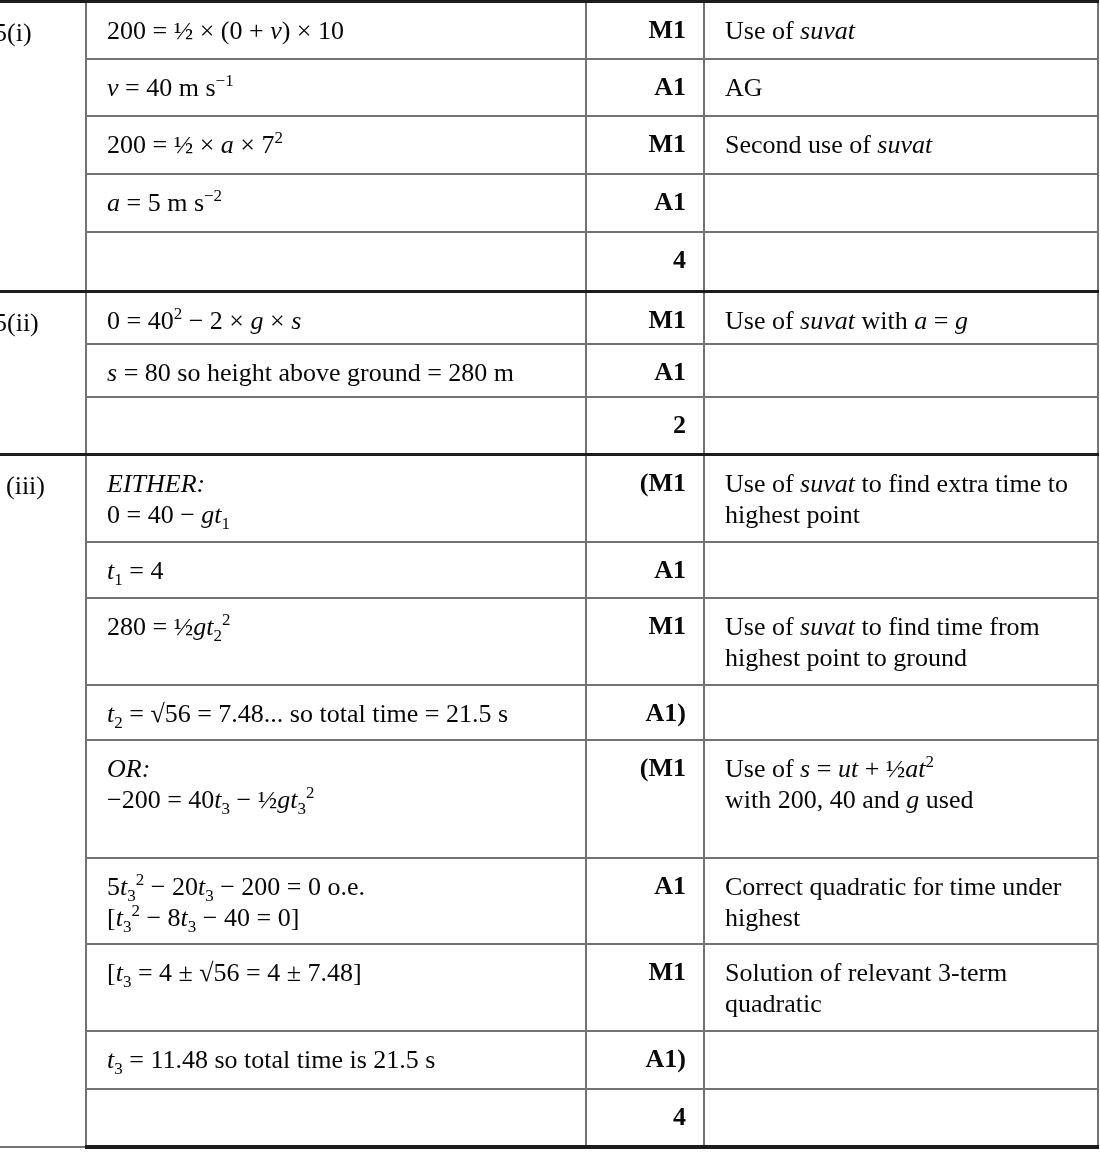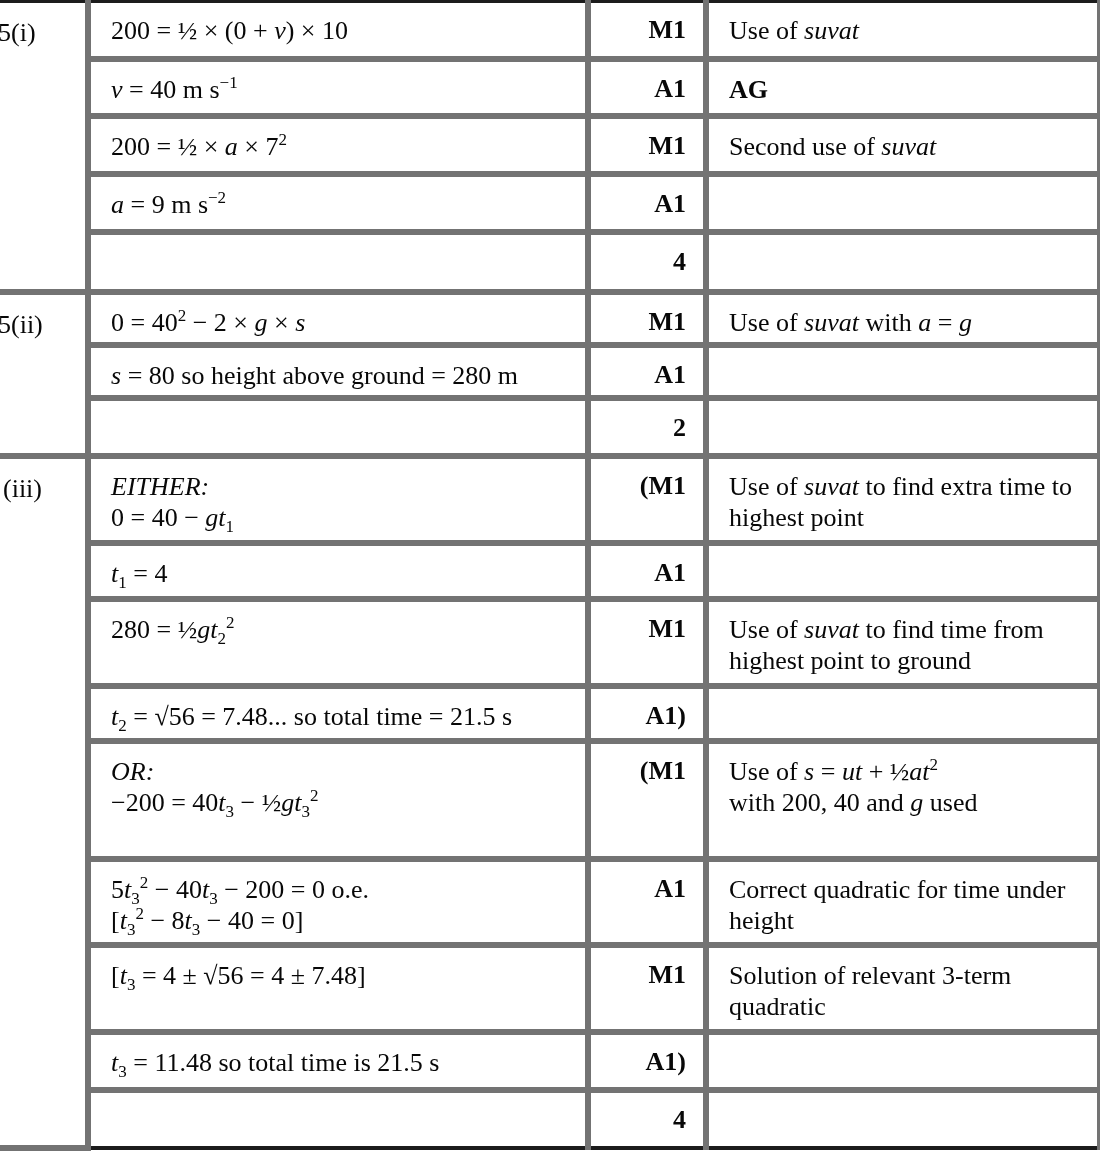--- a/index.html
+++ b/index.html
@@ -13,41 +13,41 @@
   }
   table.ms {
     position:absolute; left:-8px; top:0;
     border-collapse:collapse;
     table-layout:fixed;
     width:1105px;
     font-size:26px;
     color:#080808;
   }
   td {
-    border:6px solid #737373;
+    border:2px solid #737373;
     vertical-align:top;
     padding:12px 6px 4px 12px;
     overflow:visible;
   }
   tr.section-start td { border-top:3px solid #1c1c1c; }
   tr.table-end td { border-bottom:4px solid #1c1c1c; }
   td.label-cell { padding-left:0; padding-top:15px; }
   td.label-cell .qlabel { white-space:nowrap; }
-  td.label-cell .qlabel.indent { margin-left:5px; }
+  td.label-cell .qlabel.indent { margin-left:12px; }
   td.working-cell { padding-left:20px; }
   td.comment-cell { padding-left:20px; }
   td.mark-cell {
     text-align:right;
     padding-right:17px;
     font-weight:bold;
     white-space:nowrap;
   }
   .line { line-height:31px; white-space:nowrap; }
   i { font-style:italic; }
-  b { font-weight:bold; }
+  b { font-weight:normal; }
   sup { font-size:17px; line-height:0; position:relative; top:-10px; vertical-align:baseline; }
   sub { font-size:17px; line-height:0; position:relative; top:6px; vertical-align:baseline; }
 </style>
 </head>
 <body>
 
 <div class="page">
   <table class="ms">
     <colgroup>
       <col style="width:93px">
@@ -81,21 +81,21 @@
           <td class="working-cell">
             <div class="line"><span>200 = ½ × </span><i>a</i><span> × 7</span><sup>2</sup></div>
           </td>
           <td class="mark-cell"><span>M1</span></td>
           <td class="comment-cell">
             <div class="line"><span>Second use of </span><i>suvat</i></div>
           </td>
         </tr>
         <tr style="height: 58px;">
           <td class="working-cell">
-            <div class="line"><i>a</i><span> = 9 m s</span><sup>−2</sup></div>
+            <div class="line"><i>a</i><span> = 5 m s</span><sup>−2</sup></div>
           </td>
           <td class="mark-cell"><span>A1</span></td>
           <td class="comment-cell"></td>
         </tr>
         <tr style="height: 60px;">
           <td class="working-cell"></td>
           <td class="mark-cell"><span>4</span></td>
           <td class="comment-cell"></td>
         </tr>
         <tr class="section-start" style="height: 52px;">
@@ -166,27 +166,27 @@
             <div class="line"><span>−200 = 40</span><i>t</i><sub>3</sub><span> − ½</span><i>gt</i><sub>3</sub><sup>2</sup></div>
           </td>
           <td class="mark-cell"><span>(M1</span></td>
           <td class="comment-cell">
             <div class="line"><span>Use of </span><i>s</i><span> = </span><i>ut</i><span> + ½</span><i>at</i><sup>2</sup></div>
             <div class="line"><span>with 200, 40 and </span><i>g</i><span> used</span></div>
           </td>
         </tr>
         <tr style="height: 86px;">
           <td class="working-cell">
-            <div class="line"><span>5</span><i>t</i><sub>3</sub><sup>2</sup><span> − 40</span><i>t</i><sub>3</sub><span> − 200 = 0 o.e.</span></div>
+            <div class="line"><span>5</span><i>t</i><sub>3</sub><sup>2</sup><span> − 20</span><i>t</i><sub>3</sub><span> − 200 = 0 o.e.</span></div>
             <div class="line"><span>[</span><i>t</i><sub>3</sub><sup>2</sup><span> − 8</span><i>t</i><sub>3</sub><span> − 40 = 0]</span></div>
           </td>
           <td class="mark-cell"><span>A1</span></td>
           <td class="comment-cell">
             <div class="line"><span>Correct quadratic for time under</span></div>
-            <div class="line"><span>height</span></div>
+            <div class="line"><span>highest</span></div>
           </td>
         </tr>
         <tr style="height: 87px;">
           <td class="working-cell">
             <div class="line"><span>[</span><i>t</i><sub>3</sub><span> = 4 ± √56 = 4 ± 7.48]</span></div>
           </td>
           <td class="mark-cell"><span>M1</span></td>
           <td class="comment-cell">
             <div class="line"><span>Solution of relevant 3-term</span></div>
             <div class="line"><span>quadratic</span></div>

